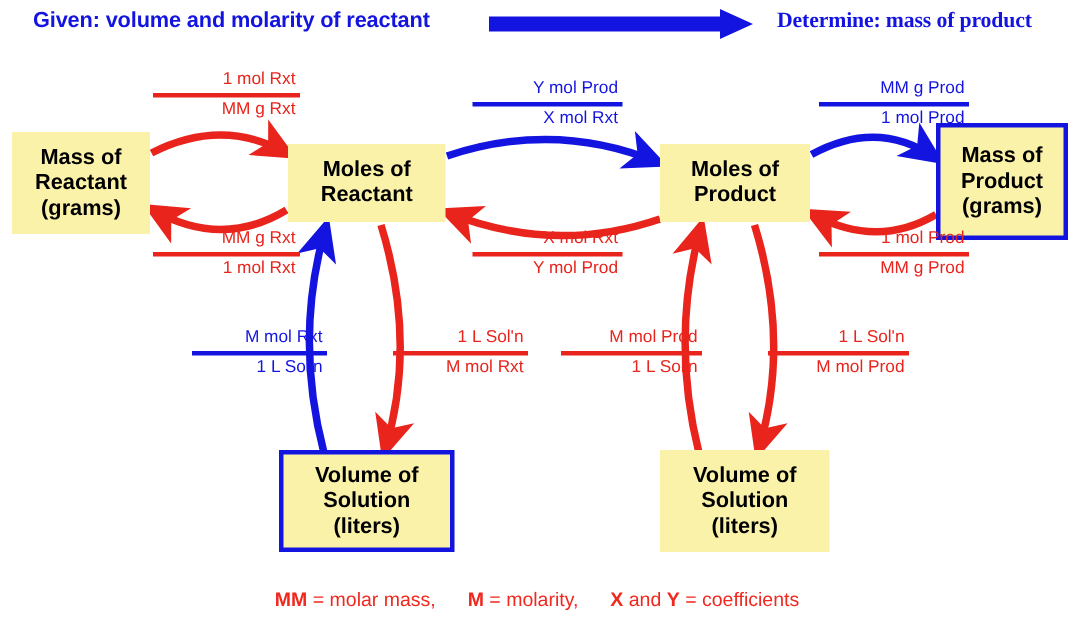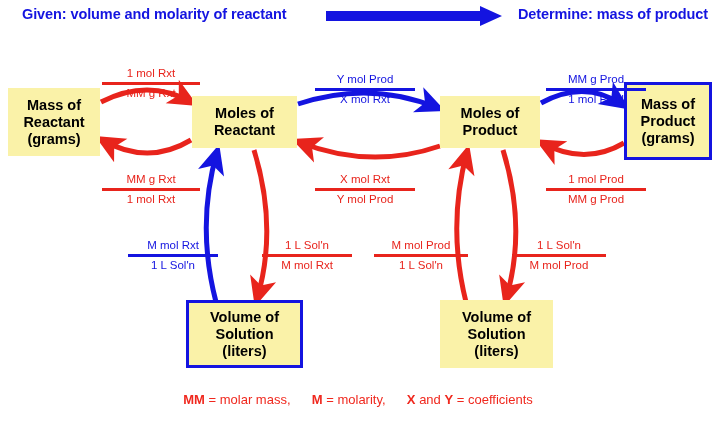--- a/index.html
+++ b/index.html
@@ -12,43 +12,43 @@
 
   svg#wires{position:absolute;left:0;top:0;width:716px;height:422px;pointer-events:none;}
 
   
   .hdr{
     position:absolute;top:6px;
     font-size:14.5px;font-weight:bold;color:#1414e0;
     white-space:nowrap;letter-spacing:-0.1px;
   }
   #hdr-given{left:22px;}
-  #hdr-determine{left:518px;}
+  #hdr-determine{left:518px;font-family:Liberation Serif, serif;}
 
   
   .node{
     position:absolute;background:#faf2a8;
     display:flex;flex-direction:column;align-items:center;justify-content:center;
     font-weight:bold;color:#000000;font-size:14.5px;line-height:17px;
     text-align:center;box-sizing:border-box;
   }
   .node.framed{border:3px solid #1414e0;}
   .node span{display:block;white-space:nowrap;}
 
   #node-mass-reactant{left:8px;  top:88px; width:92px; height:68px;}
   #node-moles-reactant{left:192px;top:96px; width:105px;height:52px;}
   #node-moles-product{left:440px;top:96px; width:100px;height:52px;}
   #node-mass-product{left:624px; top:82px; width:88px; height:78px;}
   #node-volume-reactant{left:186px;top:300px;width:117px;height:68px;}
   #node-volume-product{left:440px; top:300px;width:113px;height:68px;}
 
   
   .frac{
-    position:absolute;text-align:center;white-space:nowrap;
-    font-size:11.5px;line-height:15px;margin-top:20px;
+    position:absolute;text-align:right;white-space:nowrap;
+    font-size:11.5px;line-height:15px;
   }
   .frac .num{display:block;padding:0 3px 1px 3px;}
   .frac .den{display:block;padding:1px 3px 0 3px;}
   .frac .bar{display:block;height:2.5px;margin:0 0 0 0;}
   .frac.red{color:#e8241c;}
   .frac.red .bar{background:#e8241c;}
   .frac.blue{color:#1414e0;}
   .frac.blue .bar{background:#1414e0;}
 
   

